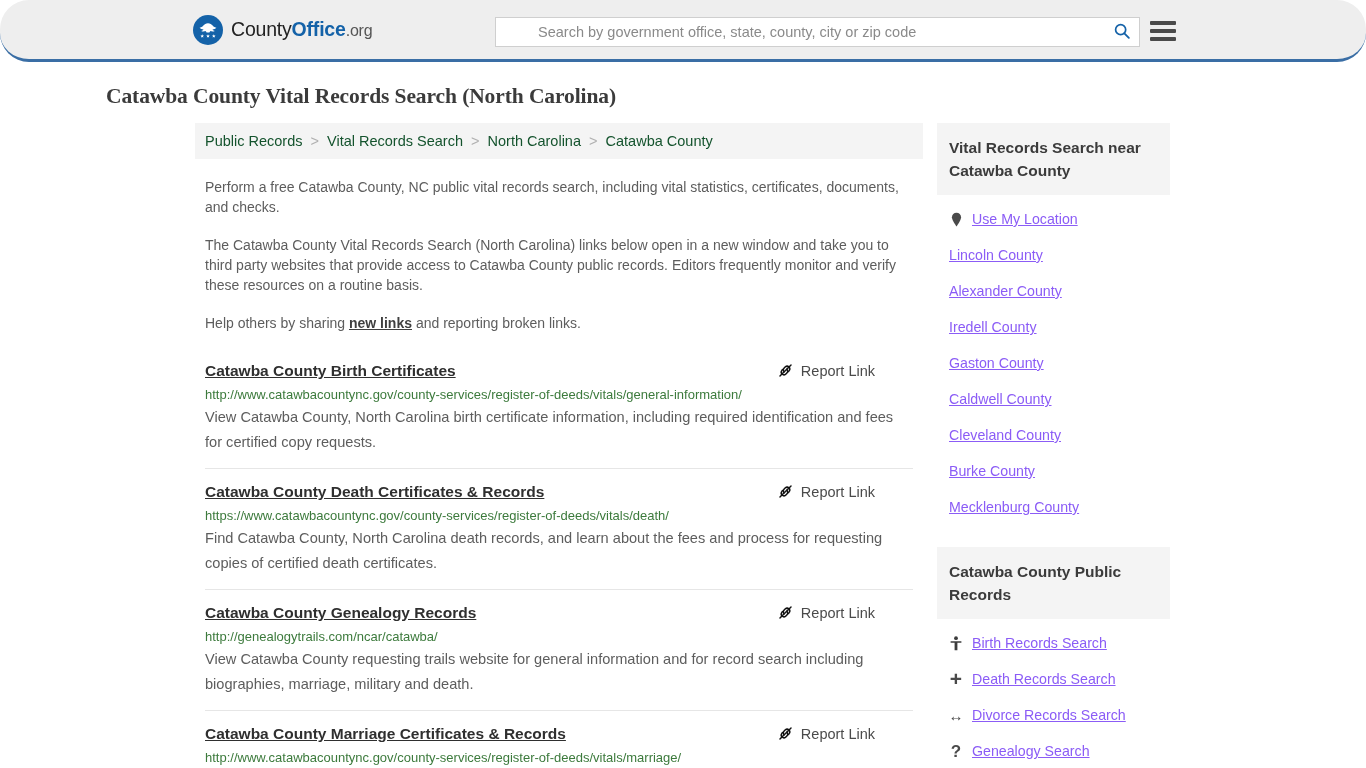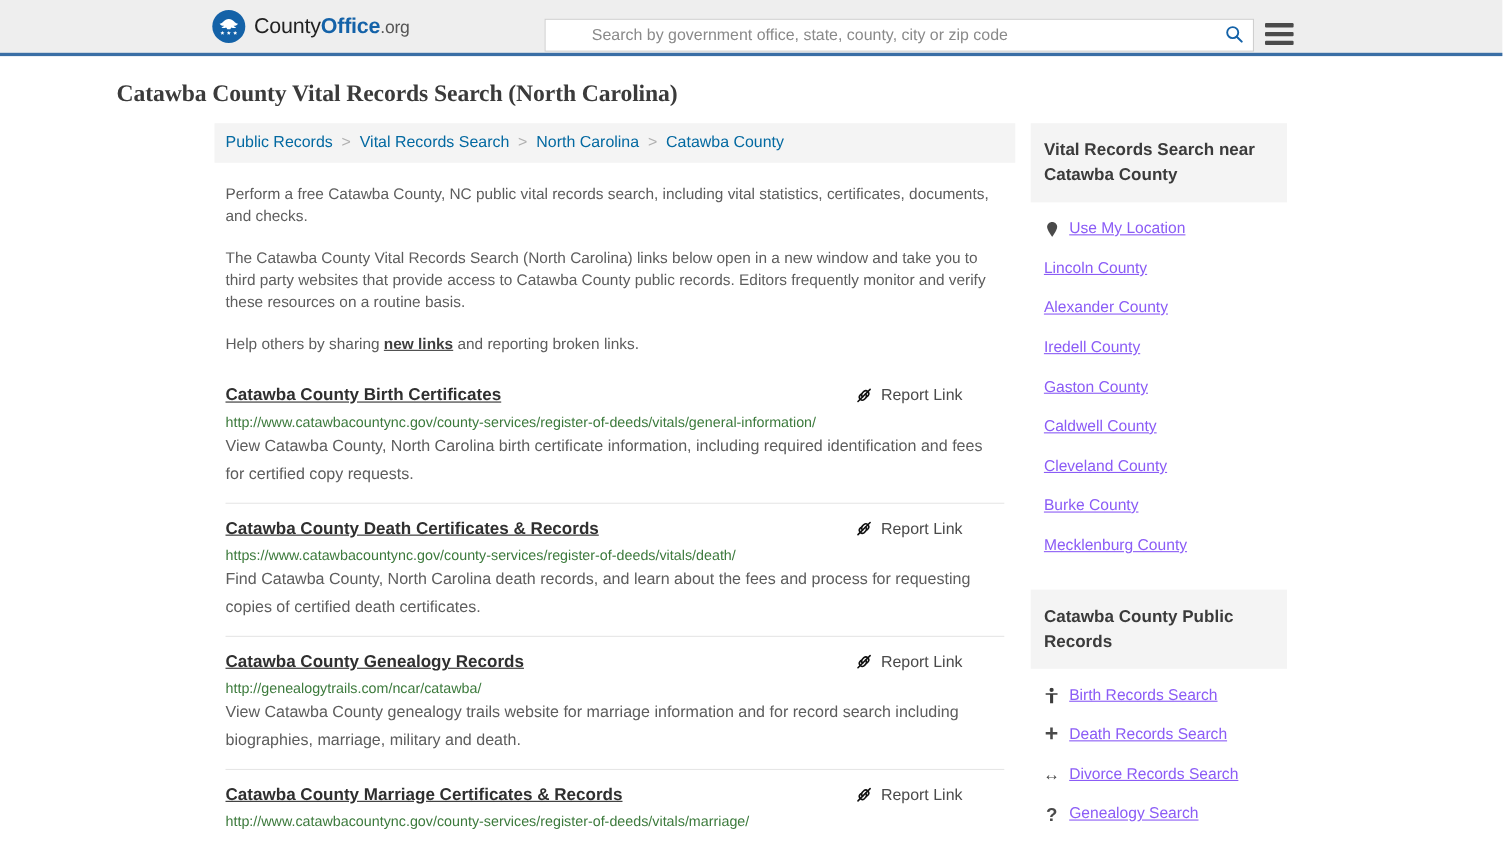--- a/index.html
+++ b/index.html
@@ -6,26 +6,27 @@
   html, body {
     width: 1366px; height: 768px;
     overflow: hidden;
     background: #ffffff;
     font-family: "Liberation Sans", sans-serif;
     color: #444444;
   }
 
   
   .site-header {
-    height: 51px;
+    height: 62px;
     background: #eeeeee;
     border-bottom: 3px solid #3a6ea5;
     display: flex;
     align-items: center;
     position: relative;
+    border-radius: 29px;
   }
   .brand {
     display: flex; align-items: center; gap: 8px;
     margin-left: 193px;
     text-decoration: none;
   }
   .brand-mark {
     width: 30px; height: 30px; border-radius: 50%;
     background: #1462a8;
     display: flex; flex-direction: column;
@@ -104,21 +105,21 @@
 
   
   .breadcrumb {
     background: #f4f4f4;
     padding: 10px 10px 10px 10px;
     font-size: 14.5px;
     color: #6d6d6d;
     white-space: nowrap;
   }
   .breadcrumb a {
-    color: #0369a1; text-decoration: none; text-align: right;
+    color: #14532d; text-decoration: none; text-align: right;
   }
   .breadcrumb .sep { color: #b0b0b0; margin: 0 4px; }
 
   
   .intro {
     padding: 0 10px;
   }
   .intro p {
     font-size: 14px;
     line-height: 20px;
@@ -314,21 +315,21 @@
                 <svg class="broken-icon" width="17" height="17" viewBox="0 0 20 20" aria-hidden="true">
                   <path d="M8.4 11.6a3.2 3.2 0 0 1 0-4.5l1.4-1.4a3.2 3.2 0 0 1 4.5 4.5l-.9.9" fill="none" stroke="#111" stroke-width="1.7" stroke-linecap="round"></path>
                   <path d="M11.6 8.4a3.2 3.2 0 0 1 0 4.5l-1.4 1.4a3.2 3.2 0 0 1-4.5-4.5l.9-.9" fill="none" stroke="#111" stroke-width="1.7" stroke-linecap="round"></path>
                   <line x1="3.5" y1="16.5" x2="16.5" y2="3.5" stroke="#111" stroke-width="1.7" stroke-linecap="round"></line>
                 </svg>
               </span>
               <span>Report Link</span>
             </a>
           </div>
           <a class="result-url" href="#">http://genealogytrails.com/ncar/catawba/</a>
-          <div class="result-desc">View Catawba County genealogy trails website for marriage information and for record search including biographies, marriage, military and death.</div>
+          <div class="result-desc">View Catawba County requesting trails website for general information and for record search including biographies, marriage, military and death.</div>
         </div>
 
         <div class="result">
           <div class="result-head">
             <a class="result-title" href="#">Catawba County Marriage Certificates &amp; Records</a>
             <a class="report-link" href="#">
               <span>
                 <svg class="broken-icon" width="17" height="17" viewBox="0 0 20 20" aria-hidden="true">
                   <path d="M8.4 11.6a3.2 3.2 0 0 1 0-4.5l1.4-1.4a3.2 3.2 0 0 1 4.5 4.5l-.9.9" fill="none" stroke="#111" stroke-width="1.7" stroke-linecap="round"></path>
                   <path d="M11.6 8.4a3.2 3.2 0 0 1 0 4.5l-1.4 1.4a3.2 3.2 0 0 1-4.5-4.5l.9-.9" fill="none" stroke="#111" stroke-width="1.7" stroke-linecap="round"></path>

